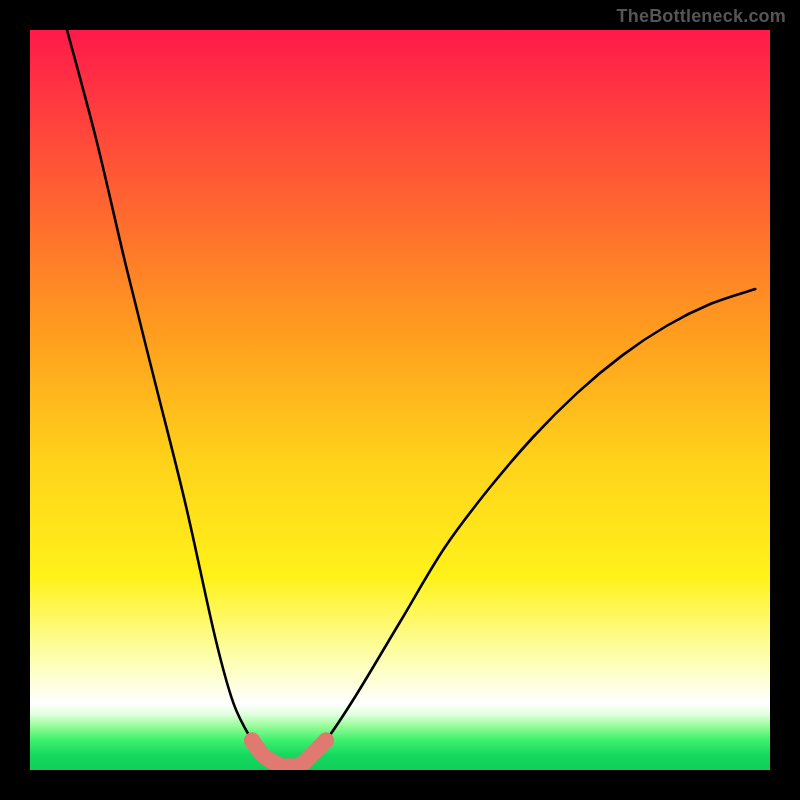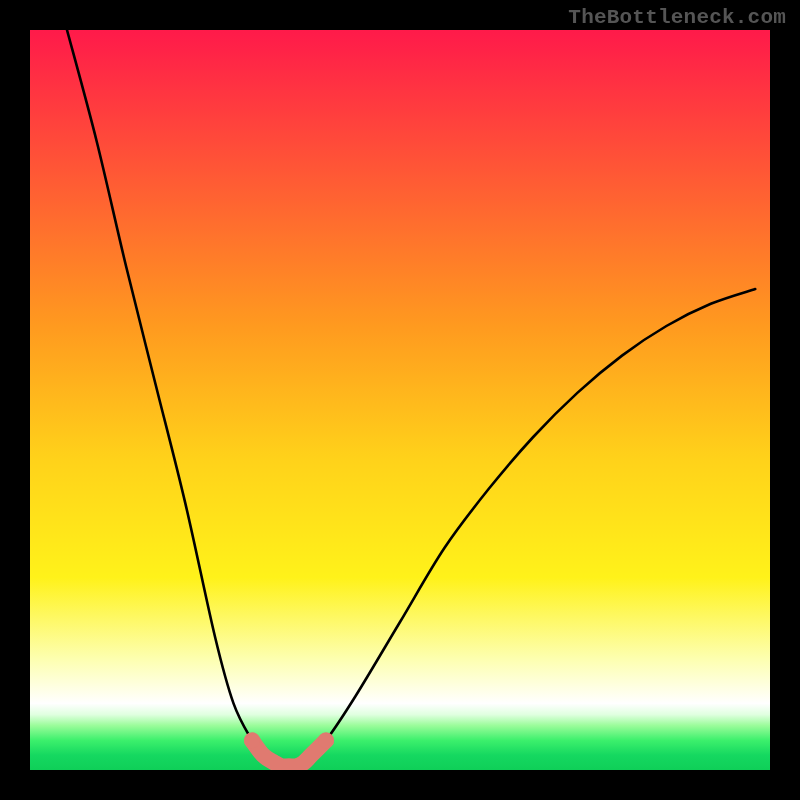--- a/index.html
+++ b/index.html
@@ -42,22 +42,22 @@
     position: absolute;
     left: 0;
     top: 0;
     width: 740px;
     height: 740px;
   }
   .watermark {
     position: absolute;
     top: 6px;
     right: 14px;
-    font-family: Liberation Mono, monospace;
-    font-size: 21px;
+    font-family: Liberation Sans, sans-serif;
+    font-size: 18px;
     font-weight: 600;
     color: #555;
     letter-spacing: 0.2px;
     user-select: none;
   }
 </style>
 </head>
 <body>
 
 <div class="frame">

